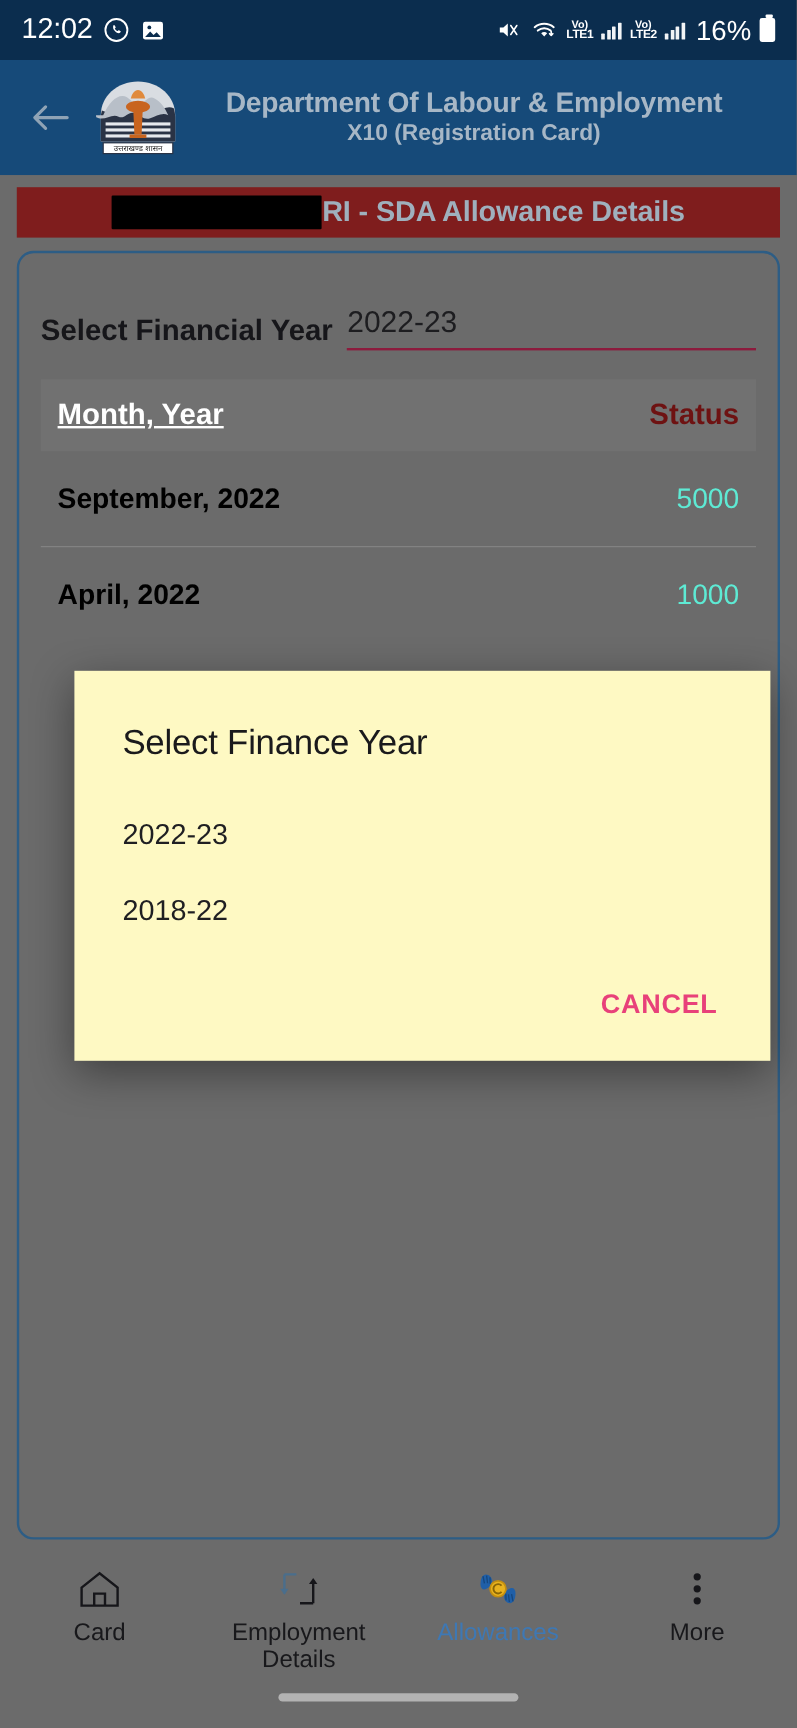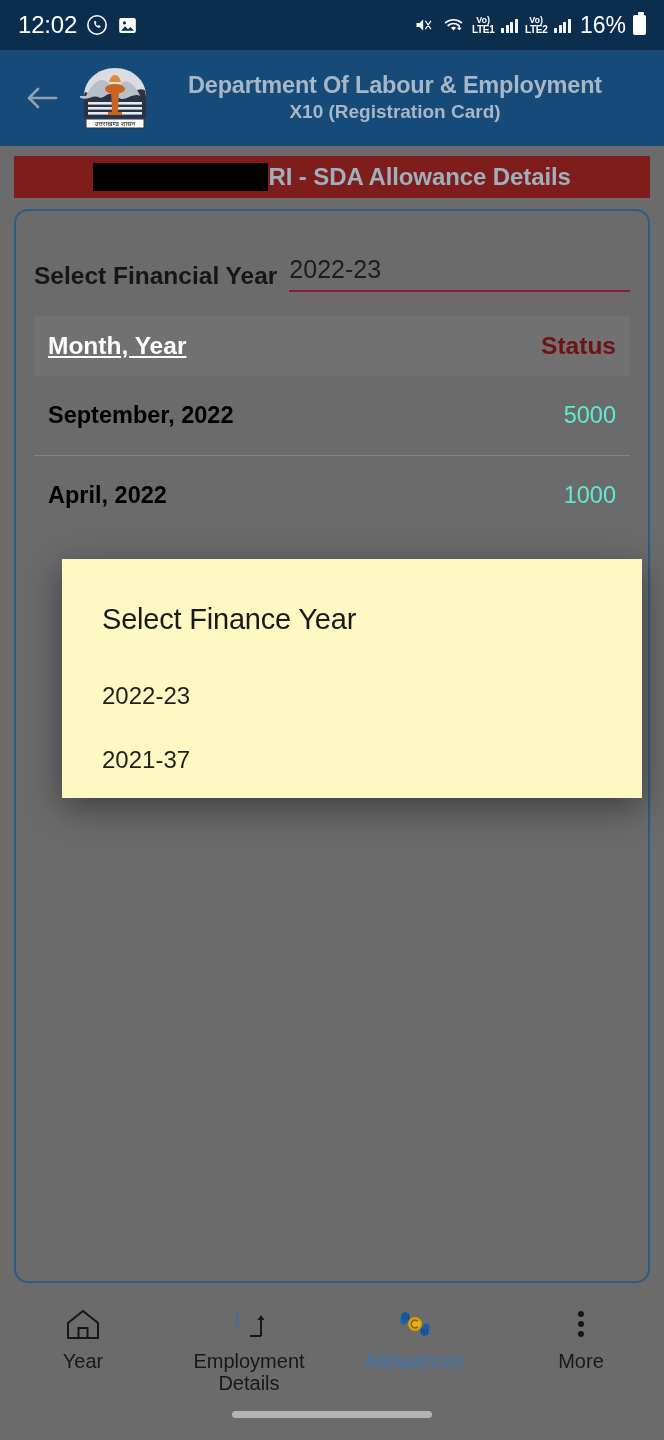--- a/index.html
+++ b/index.html
@@ -311,21 +311,21 @@
 
   <div class="bottom-nav">
 
     <div class="nav-item">
       <span class="nav-ico">
         <svg width="38" height="36" viewBox="0 0 38 36">
           <path d="M4 17L19 5l15 12v15H4z" fill="none" stroke="#16161a" stroke-width="2"></path>
           <path d="M14.5 32V22h9v10" fill="none" stroke="#16161a" stroke-width="2"></path>
         </svg>
       </span>
-      <span class="nav-lbl">Year</span>
+      <span class="nav-lbl">Card</span>
     </div>
 
     <div class="nav-item">
       <span class="nav-ico">
         <svg width="38" height="36" viewBox="0 0 38 36">
           <path d="M7 6v16" stroke="#4a6e8c" stroke-width="2" fill="none"></path>
           <path d="M7 6h10" stroke="#4a6e8c" stroke-width="2" fill="none"></path>
           <path d="M3.5 18L7 23l3.5-5" fill="#4a6e8c"></path>
           <path d="M31 30V11" stroke="#16161a" stroke-width="2" fill="none"></path>
           <path d="M31 30H20" stroke="#16161a" stroke-width="2" fill="none"></path>
@@ -363,16 +363,19 @@
   </div>
 
   <div class="gesture-bar"></div>
 </div>
 
 <div class="dialog-scrim">
   <div class="dialog">
     <div class="dlg-title">Select Finance Year</div>
     <div class="dlg-list">
       <div class="dlg-opt">2022-23</div>
-      <div class="dlg-opt">2021-37</div>
+      <div class="dlg-opt">2018-22</div>
+    </div>
+    <div class="dlg-actions">
+      <button class="dlg-cancel">CANCEL</button>
     </div>
   </div>
 </div>
 
 </body></html>

